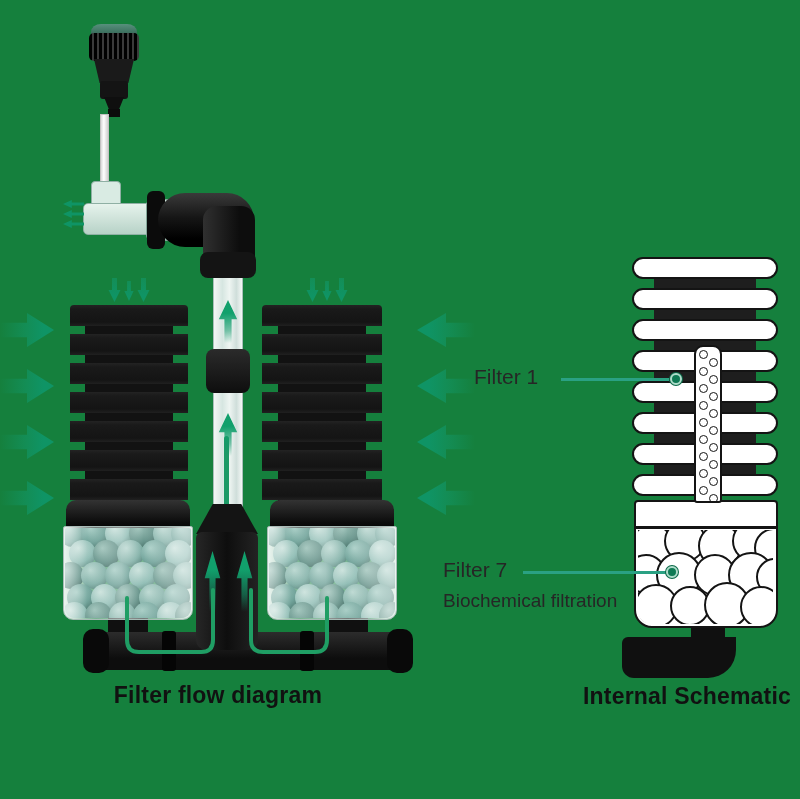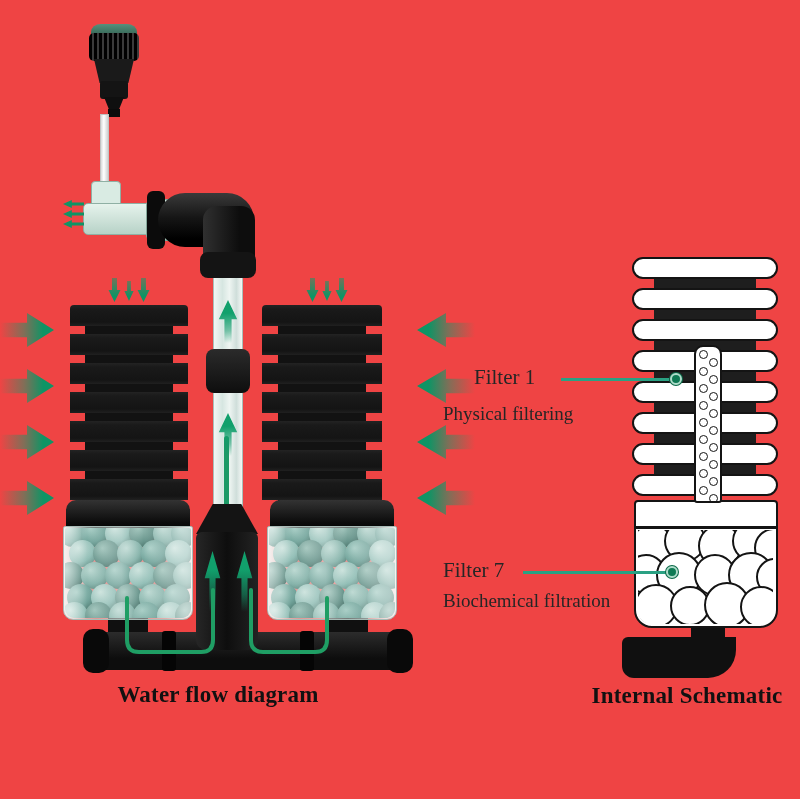--- a/index.html
+++ b/index.html
@@ -1,17 +1,17 @@
 <!DOCTYPE html>
 <html><head>
 <meta charset="utf-8">
 <style>
   html,body{margin:0;padding:0;background:#fff;}
-  #stage{position:relative;width:800px;height:799px;background:#ef4444;overflow:hidden;
-         font-family:Liberation Serif, serif;}
+  #stage{position:relative;width:800px;height:799px;background:#15803d;overflow:hidden;
+         font-family:Liberation Sans, sans-serif;}
   #stage div{position:absolute;box-sizing:border-box;}
 
   
   .ar-r{width:54px;height:38px;
     clip-path:polygon(0 31%,50% 31%,50% 5%,100% 50%,50% 95%,50% 69%,0 69%);
     background:linear-gradient(90deg,rgba(18,153,107,0),rgba(18,153,107,.5) 45%,#0f9465 80%);}
   .ar-l{width:58px;height:38px;
     clip-path:polygon(100% 31%,50% 31%,50% 5%,0 50%,50% 95%,50% 69%,100% 69%);
     background:linear-gradient(270deg,rgba(18,153,107,0),rgba(18,153,107,.5) 45%,#0f9465 80%);}
   .ar-dn{clip-path:polygon(31% 0,69% 0,69% 50%,96% 50%,50% 100%,4% 50%,31% 50%);
@@ -281,28 +281,27 @@
         <div class="schem-ball" style="left: -4px; top: 54px; width: 44px; height: 44px;"></div>
         <div class="schem-ball" style="left: 32px; top: 56px; width: 40px; height: 40px;"></div>
         <div class="schem-ball" style="left: 66px; top: 52px; width: 46px; height: 46px;"></div>
         <div class="schem-ball" style="left: 102px; top: 56px; width: 42px; height: 42px;"></div>
       </div>
   </div>
 
   <div class="lbl-title" style="left:474px;top:365px">Filter 1</div>
   <div class="leader-line" style="left:561px;top:378px;width:108px"></div>
   <div class="leader-dot" style="left:670px;top:373px"></div>
-  <div class="lbl-desc" style="left:443px;top:403px">Physical filtering</div>
 
   <div class="lbl-title" style="left:443px;top:558px">Filter 7</div>
   <div class="leader-line" style="left:523px;top:571px;width:144px"></div>
   <div class="leader-dot" style="left:666px;top:566px"></div>
   <div class="lbl-desc" style="left:443px;top:590px">Biochemical filtration</div>
 
-  <div class="caption" style="left:70px;top:682px;width:296px">Water flow diagram</div>
+  <div class="caption" style="left:70px;top:682px;width:296px">Filter flow diagram</div>
   <div class="caption" style="left:552px;top:683px;width:270px">Internal Schematic</div>
 <div class="ar-r" style="left: 0px; top: 311px;"></div>
     <div class="ar-r" style="left: 0px; top: 367px;"></div>
     <div class="ar-r" style="left: 0px; top: 423px;"></div>
     <div class="ar-r" style="left: 0px; top: 479px;"></div>
     <div class="ar-l" style="left: 417px; top: 311px;"></div>
     <div class="ar-l" style="left: 417px; top: 367px;"></div>
     <div class="ar-l" style="left: 417px; top: 423px;"></div>
     <div class="ar-l" style="left: 417px; top: 479px;"></div>
     <div class="ar-dn" style="left: 108px; top: 278px; width: 13px; height: 24px;"></div>

